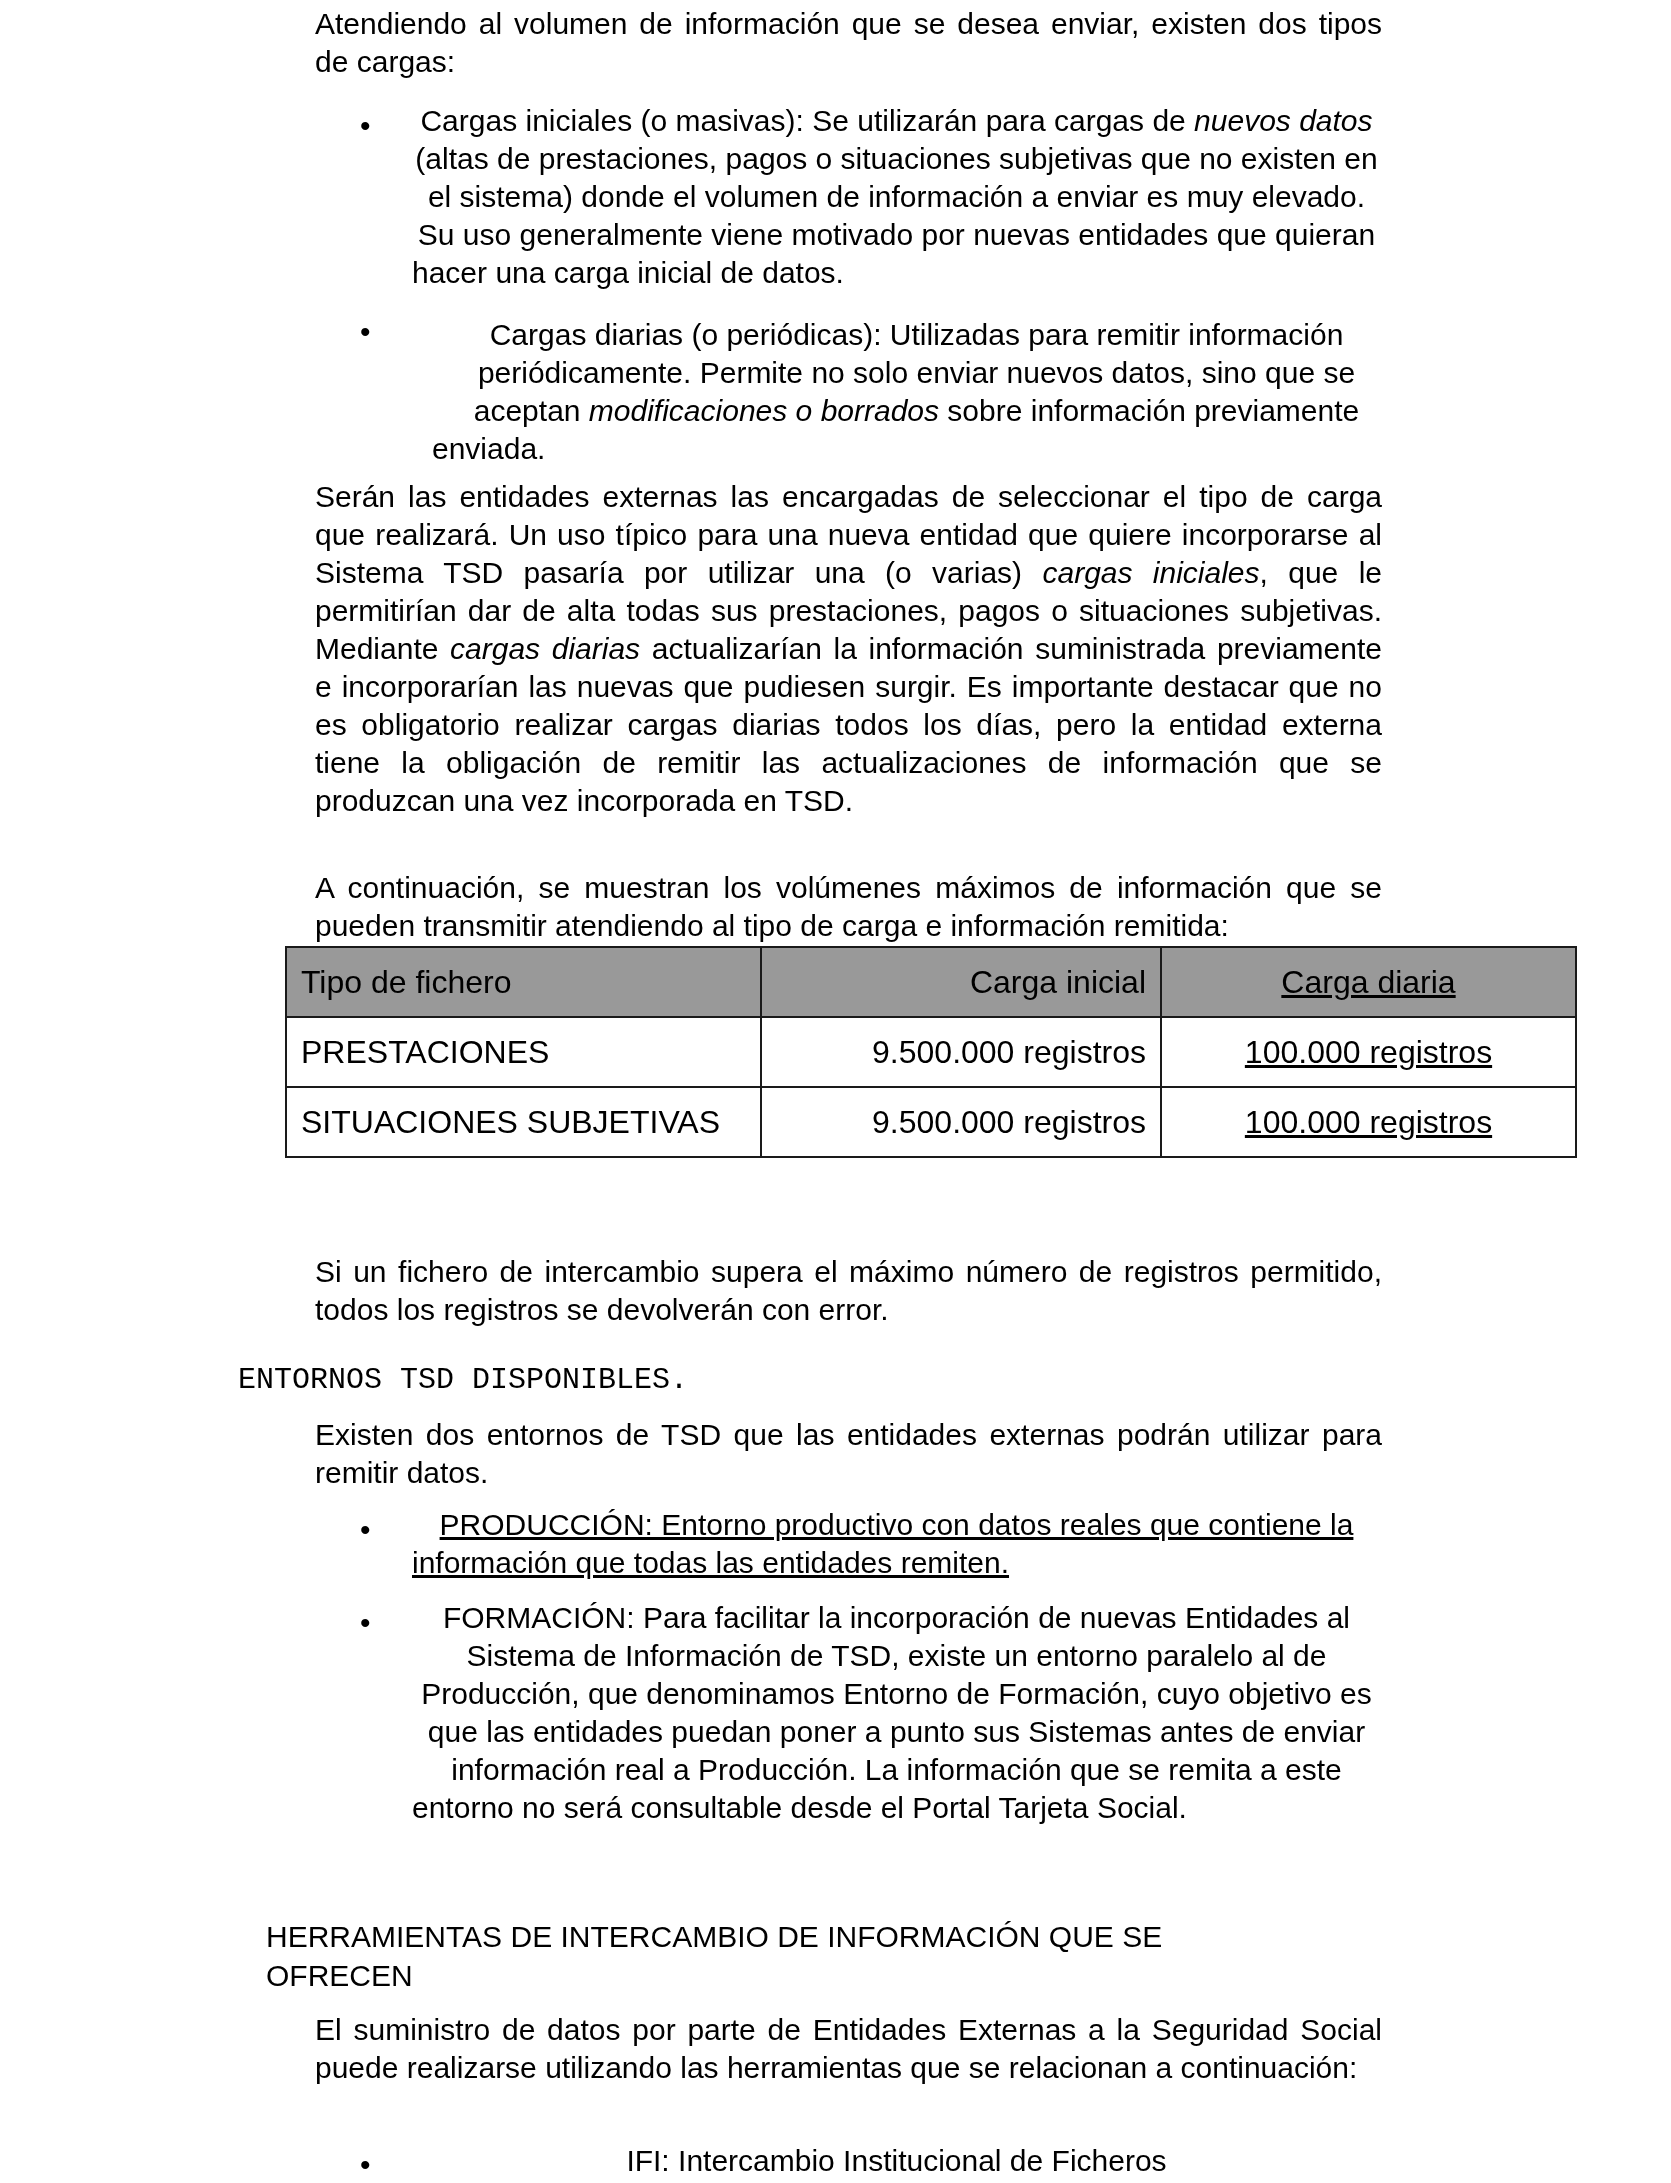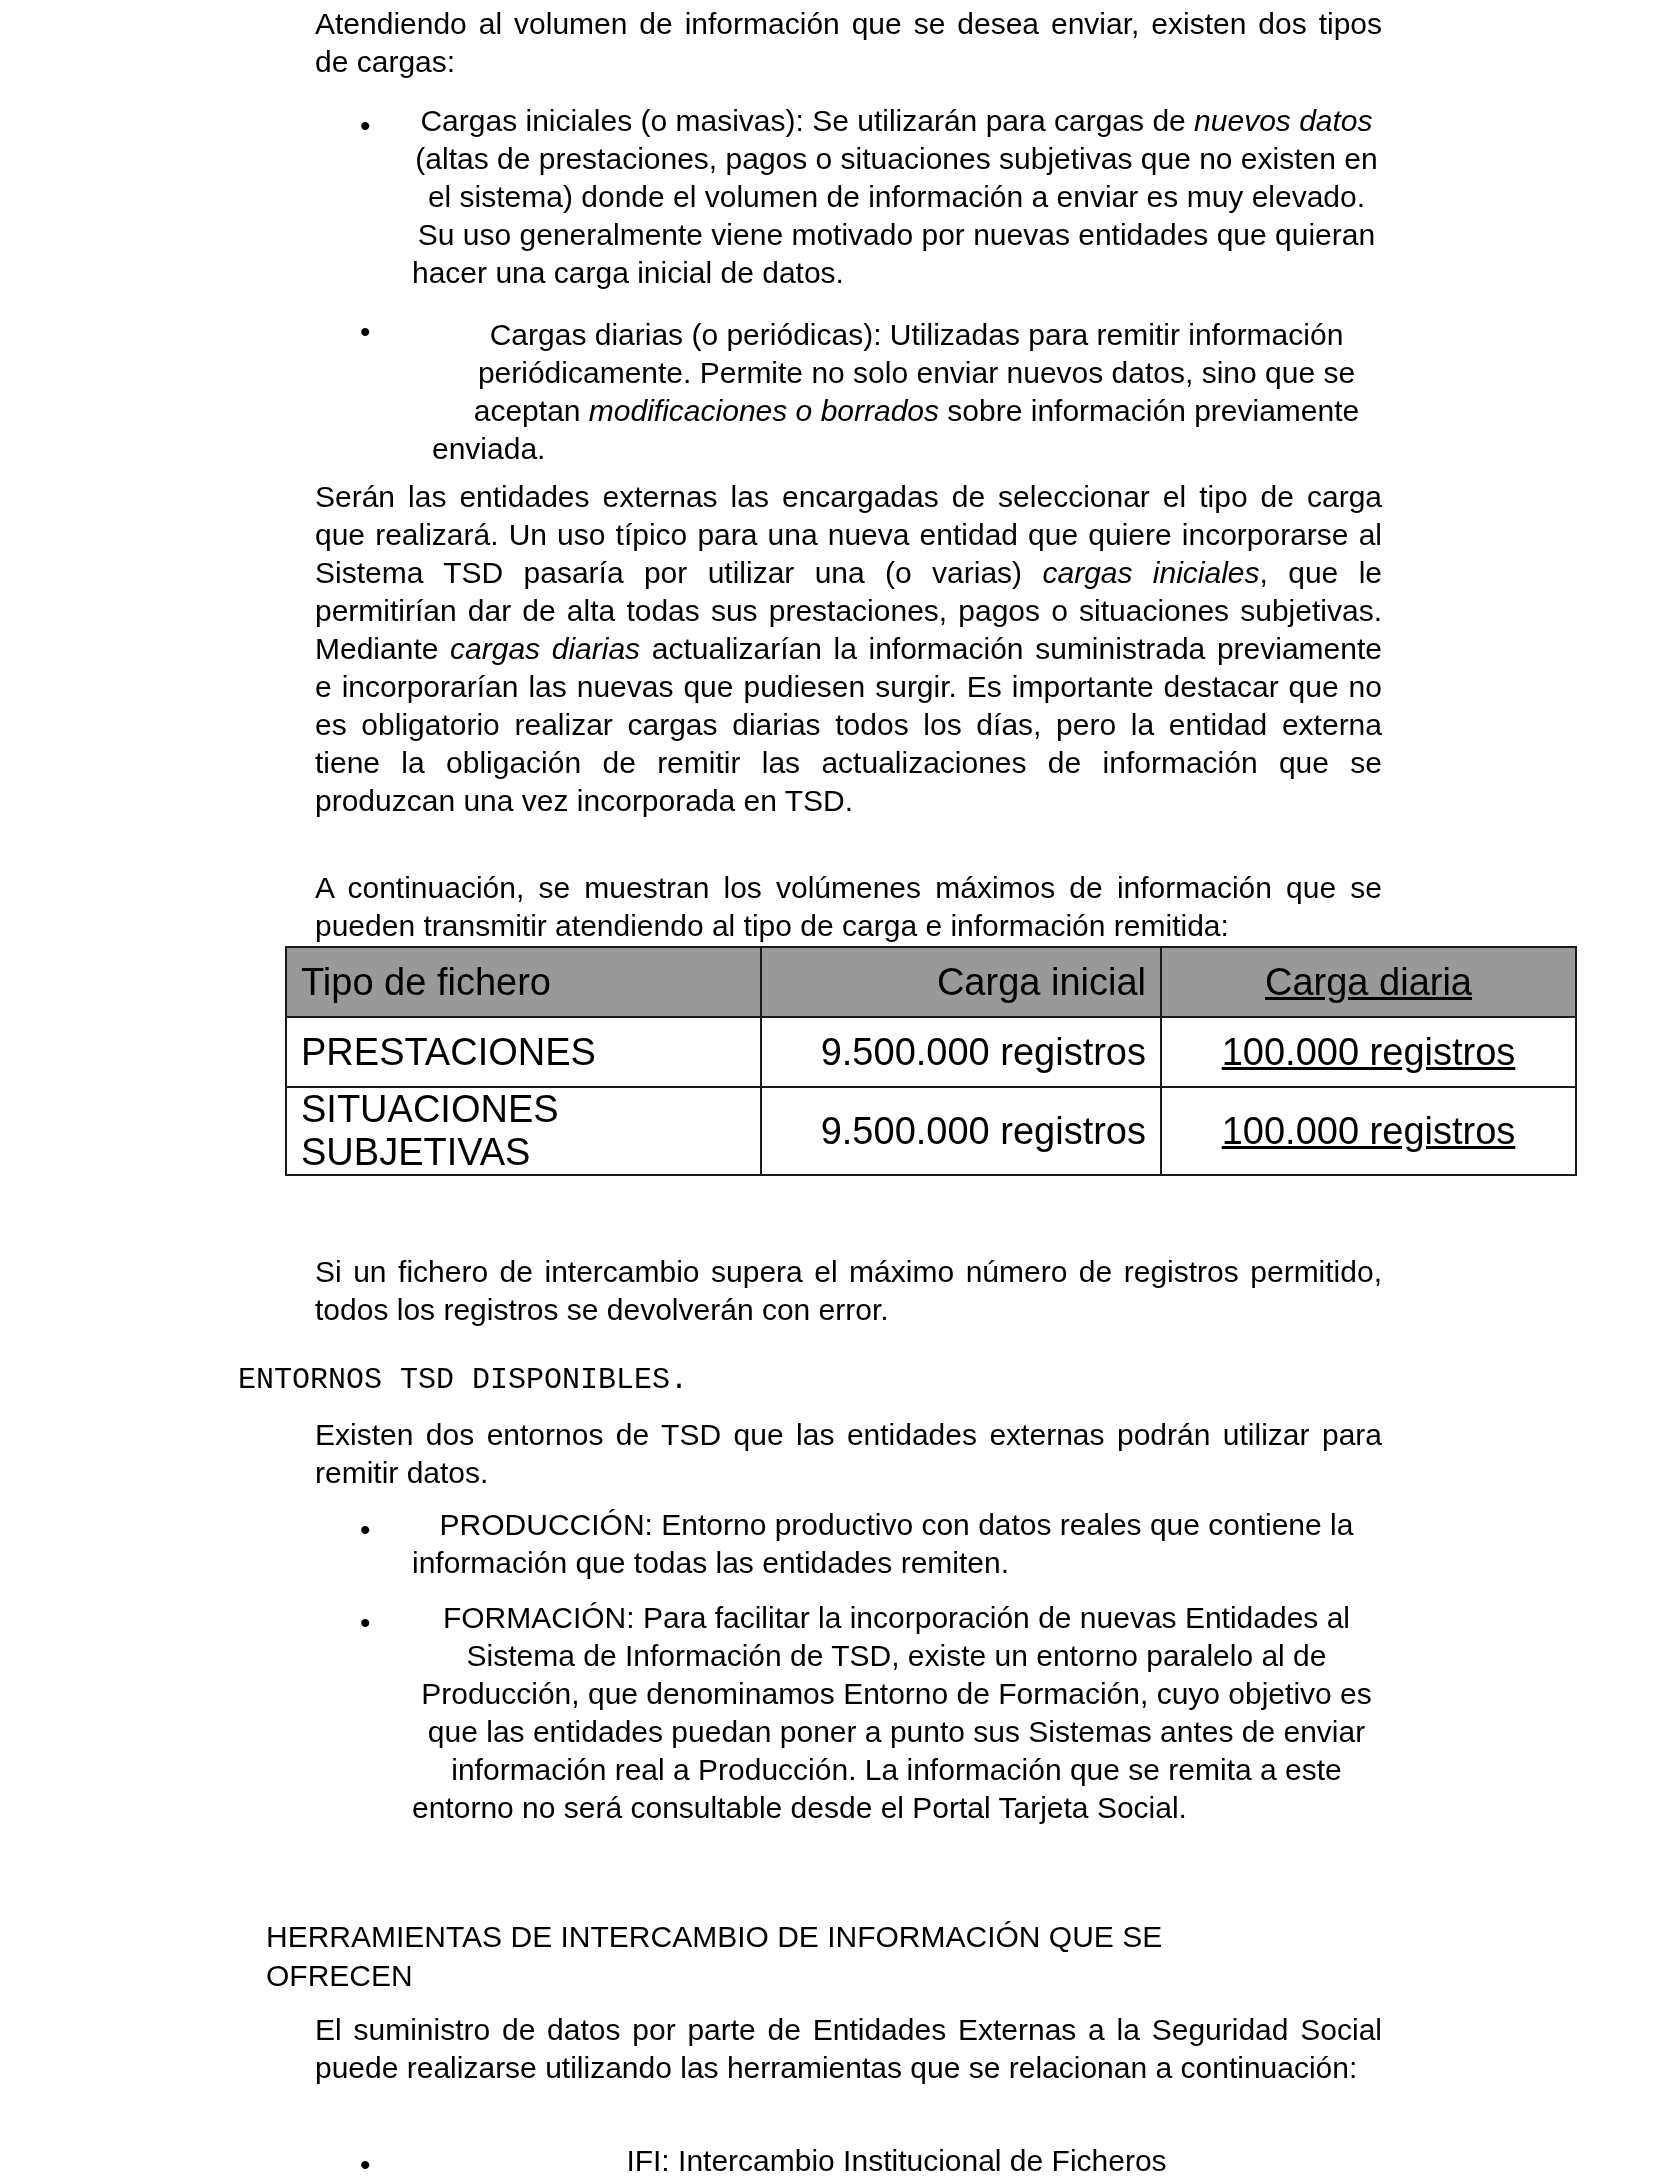--- a/index.html
+++ b/index.html
@@ -5,21 +5,21 @@
   html, body { margin: 0; padding: 0; background: #ffffff; }
   body { width: 1672px; height: 2183px; position: relative; overflow: hidden;
          font-family: "Liberation Sans", sans-serif; color: #000; font-size: 30px; }
   .blk { position: absolute; line-height: 38px; }
   .just { text-align: justify; text-align-last: left; }
   .body-col { left: 315px; width: 1067px; }
   .bullet-col { left: 412px; width: 969px; text-align: center; }
   .bullet { position: absolute; left: 360px; width: 23.6px; }
   .heading { position: absolute; line-height: 39px; }
   table.vol { position: absolute; left: 285px; top: 946px; width: 1292px;
-              border-collapse: collapse; font-size: 38px; border-radius: 12px; }
+              border-collapse: collapse; font-size: 32px; border-radius: 12px; }
   table.vol td, table.vol th { border: 2px solid #1a1a1a; height: 68px; padding: 0 14px;
               font-weight: normal; }
   table.vol th { background: #999999; }
   table.vol .c0 { text-align: left; width: 445px; }
   table.vol .c1 { text-align: right; width: 370px; }
   table.vol .c2 { text-align: center; text-decoration: underline; }
   i { font-style: italic; }
 </style>
 </head>
 <body>
@@ -57,21 +57,21 @@
     </tr>
   </tbody>
 </table>
 
 <div class="blk body-col just" style="top:1253px;">Si un fichero de intercambio supera el máximo número de registros permitido, todos los registros se devolverán con error.</div>
 
 <div class="heading" style="left:238px; top:1361px;font-family:Liberation Mono, monospace;">ENTORNOS TSD DISPONIBLES.</div>
 <div class="blk body-col just" style="top:1416px;">Existen dos entornos de TSD que las entidades externas podrán utilizar para remitir datos.</div>
 
 <div class="bullet" style="top:1511px; line-height:38px;">•</div>
-<div class="blk bullet-col just" style="top:1506px;">PRODUCCIÓN: Entorno productivo con datos reales que contiene la información que todas las entidades remiten.</div>
+<div class="blk bullet-col just" style="top:1506px;text-decoration:underline;">PRODUCCIÓN: Entorno productivo con datos reales que contiene la información que todas las entidades remiten.</div>
 
 <div class="bullet" style="top:1604px; line-height:38px;">•</div>
 <div class="blk bullet-col just" style="top:1599px;">FORMACIÓN: Para facilitar la incorporación de nuevas Entidades al Sistema de Información de TSD, existe un entorno paralelo al de Producción, que denominamos Entorno de Formación, cuyo objetivo es que las entidades puedan poner a punto sus Sistemas antes de enviar información real a Producción.  La información que se remita a este entorno no será consultable desde el Portal Tarjeta Social.</div>
 
 <div class="heading" style="left:266px; top:1917px; width:1023px; line-height:39px;">HERRAMIENTAS DE INTERCAMBIO DE INFORMACIÓN QUE SE OFRECEN</div>
 <div class="blk body-col just" style="top:2011px;">El suministro de datos por parte de Entidades Externas a la Seguridad Social puede realizarse utilizando las herramientas que se relacionan a continuación:</div>
 
 <div class="bullet" style="top:2146px; line-height:38px;">•</div>
 <div class="blk bullet-col" style="top:2142px;">IFI: Intercambio Institucional de Ficheros</div>
 

